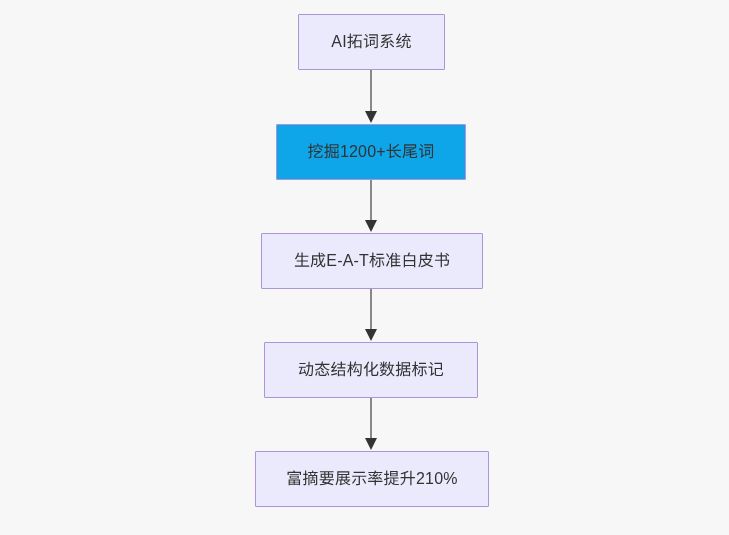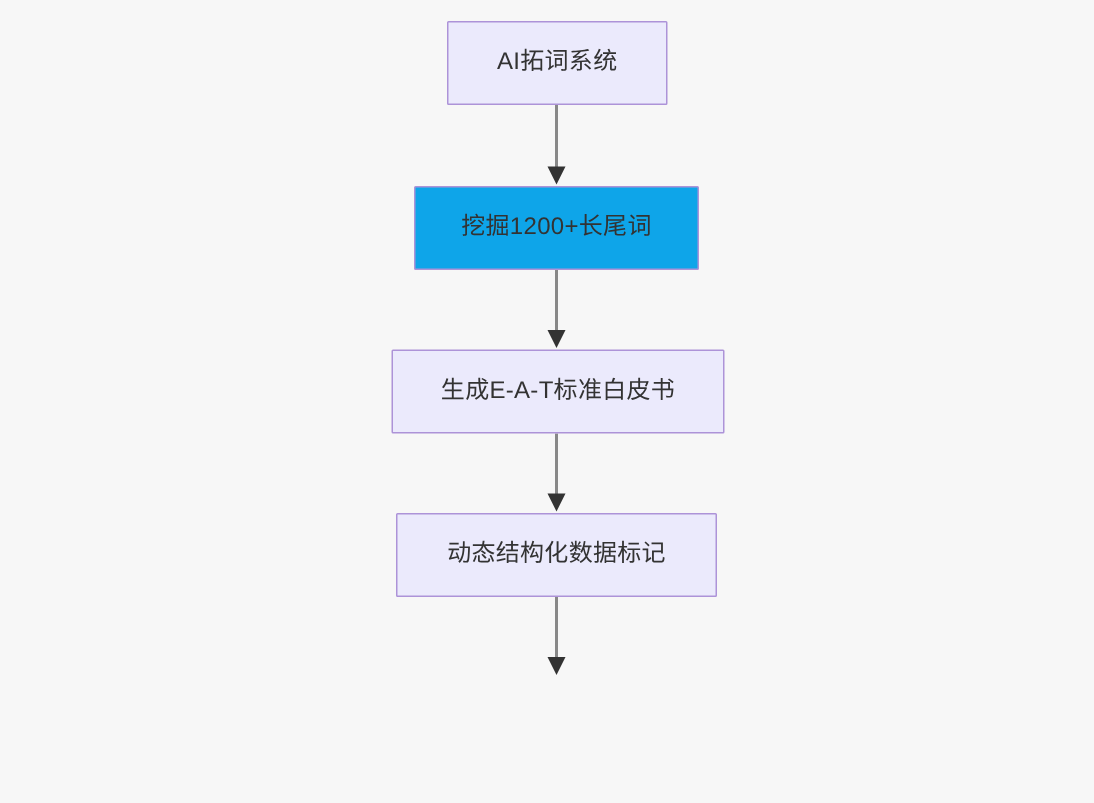--- a/index.html
+++ b/index.html
@@ -85,14 +85,17 @@
   </div>
   <div class="flow-node" id="node-1" style="left: 276px; top: 124px; width: 190px; height: 56px; background: #0ea5e9; border-color: rgb(173, 147, 216); color: rgb(51, 51, 51);">
     <span class="flow-node-label">挖掘1200+长尾词</span>
   </div>
   <div class="flow-node" id="node-3" style="left: 264px; top: 342px; width: 214px; height: 56px; background: rgb(235, 234, 252); border-color: rgb(173, 147, 216); color: rgb(51, 51, 51);">
     <span class="flow-node-label">动态结构化数据标记</span>
   </div>
   <div class="flow-node" id="node-2" style="left: 261px; top: 233px; width: 222px; height: 56px; background: rgb(235, 234, 252); border-color: rgb(173, 147, 216); color: rgb(51, 51, 51);">
     <span class="flow-node-label">生成E-A-T标准白皮书</span>
   </div>
+  <div class="flow-node" id="node-4" style="left: 255px; top: 451px; width: 234px; height: 56px; background: rgb(235, 234, 252); border-color: rgb(173, 147, 216); color: rgb(51, 51, 51);">
+    <span class="flow-node-label">富摘要展示率提升210%</span>
+  </div>
 
 </div>
 
 </body></html>

